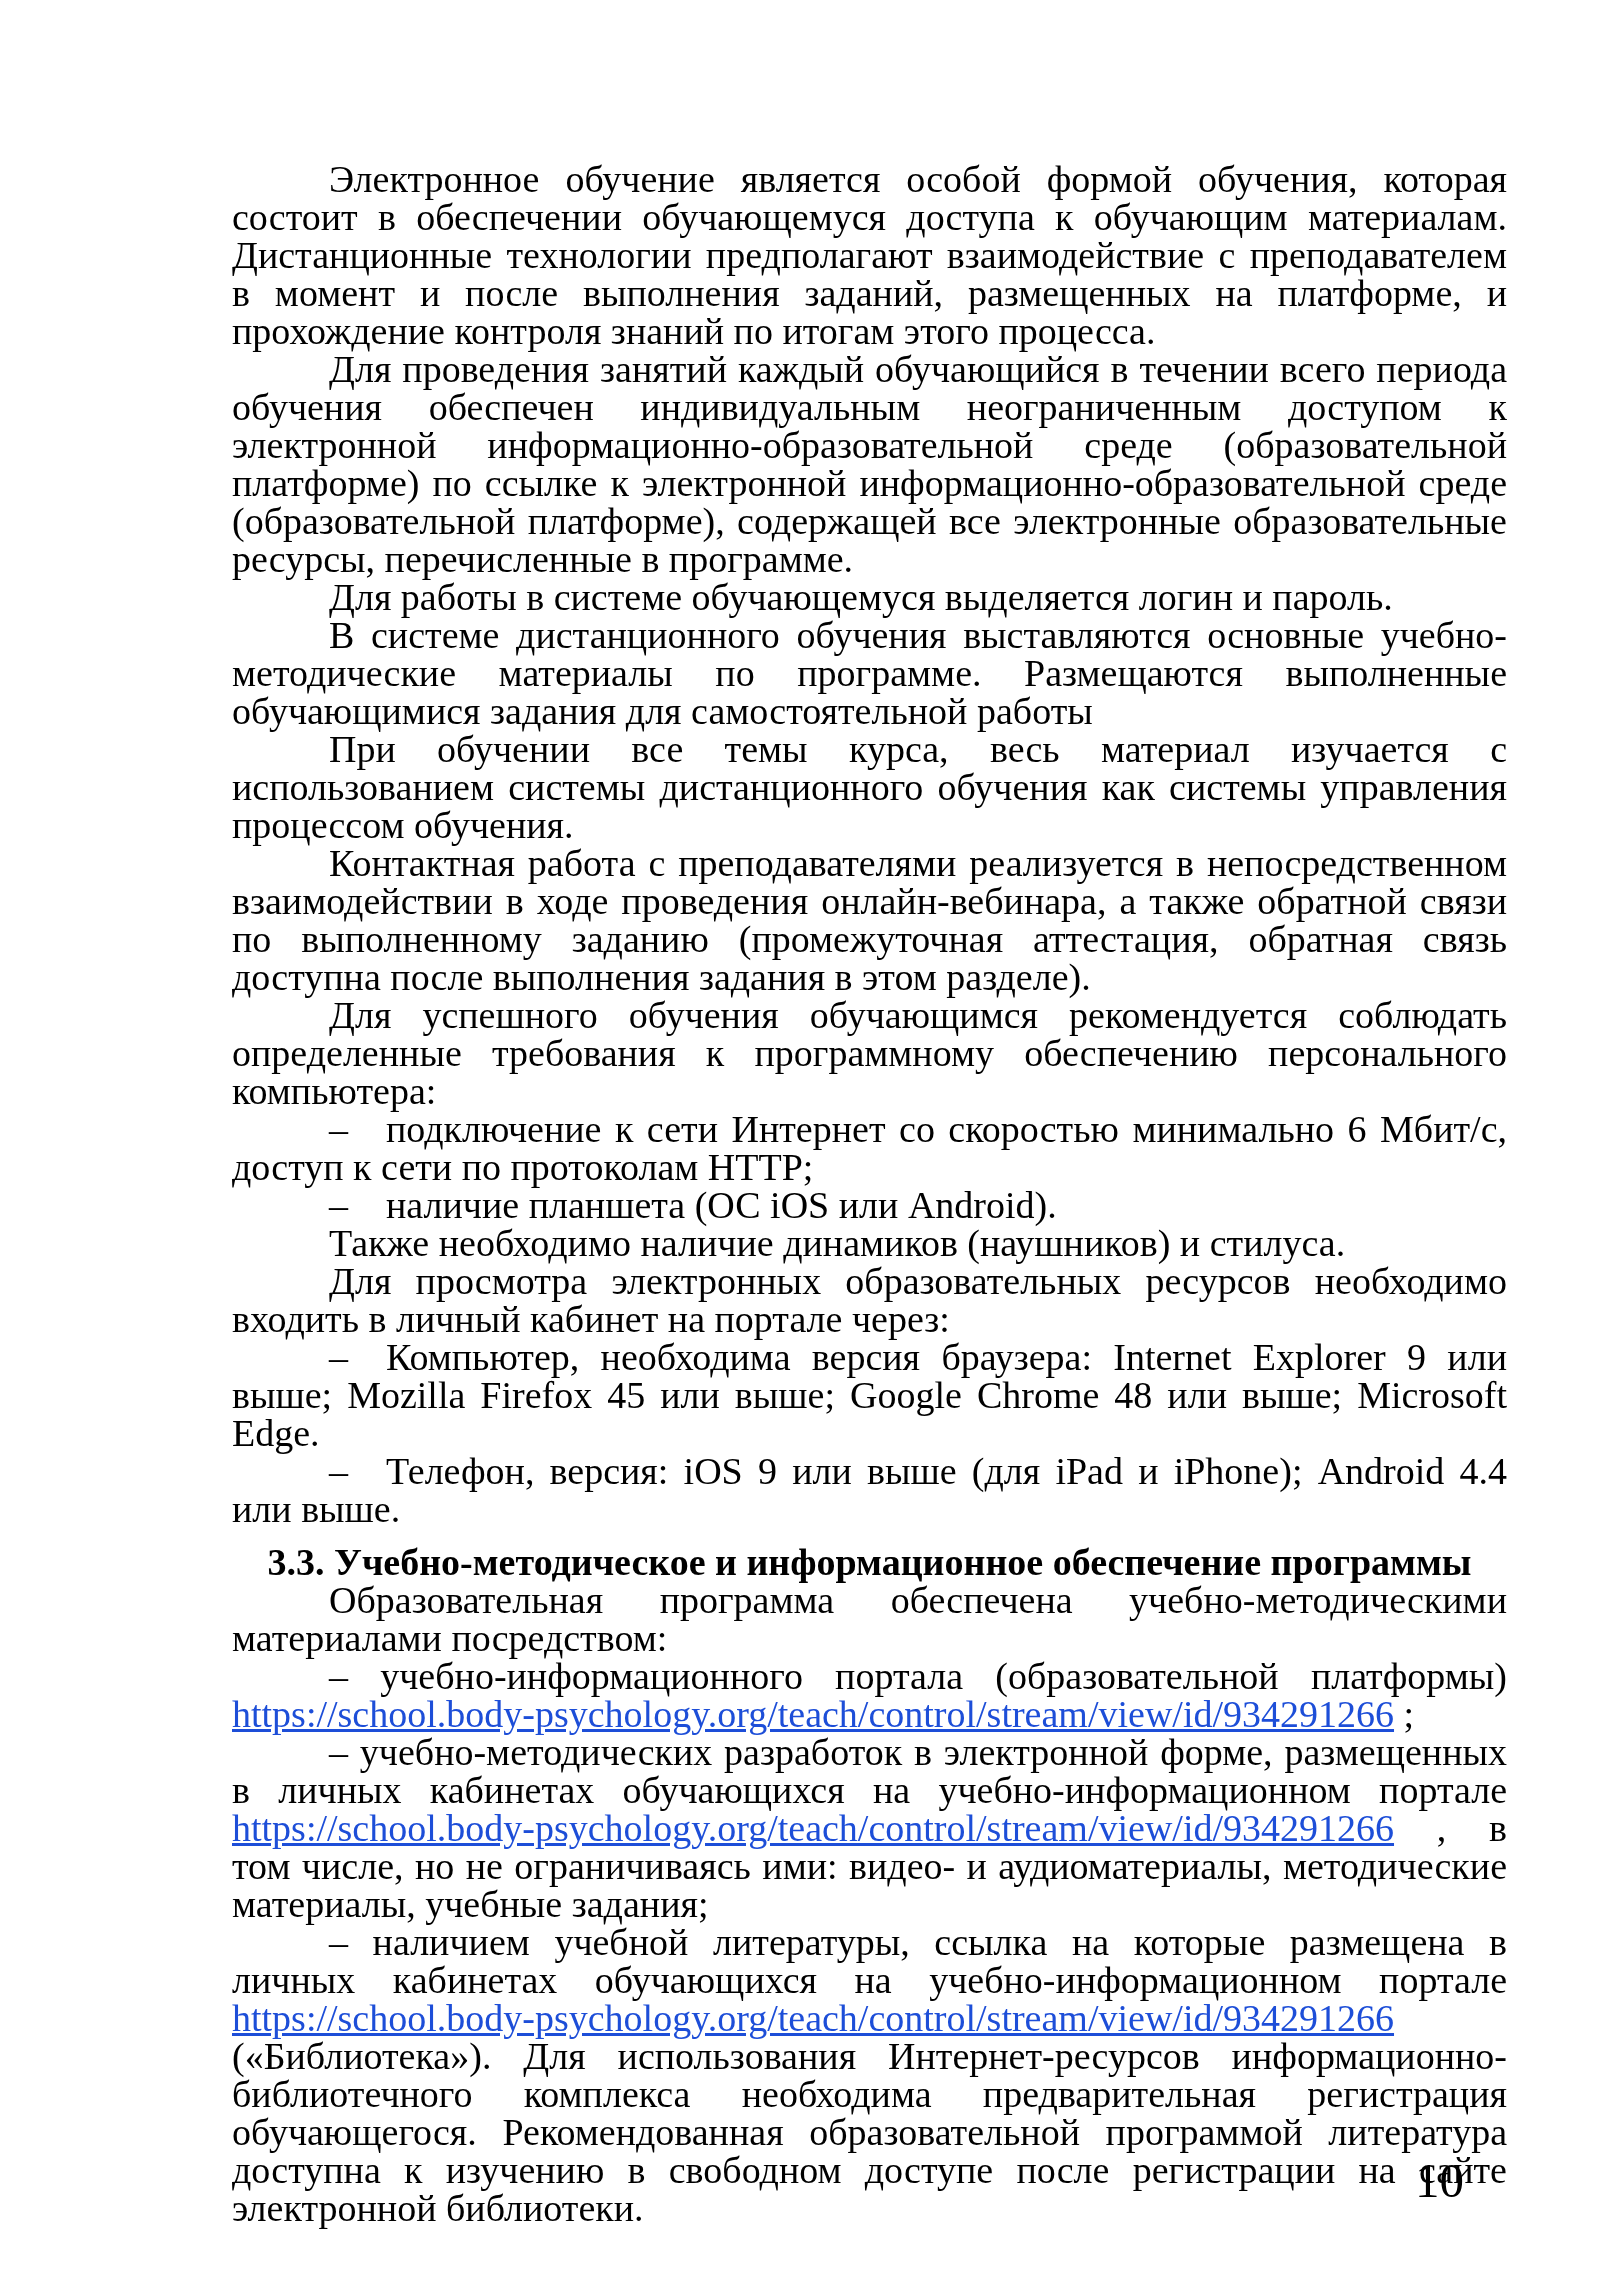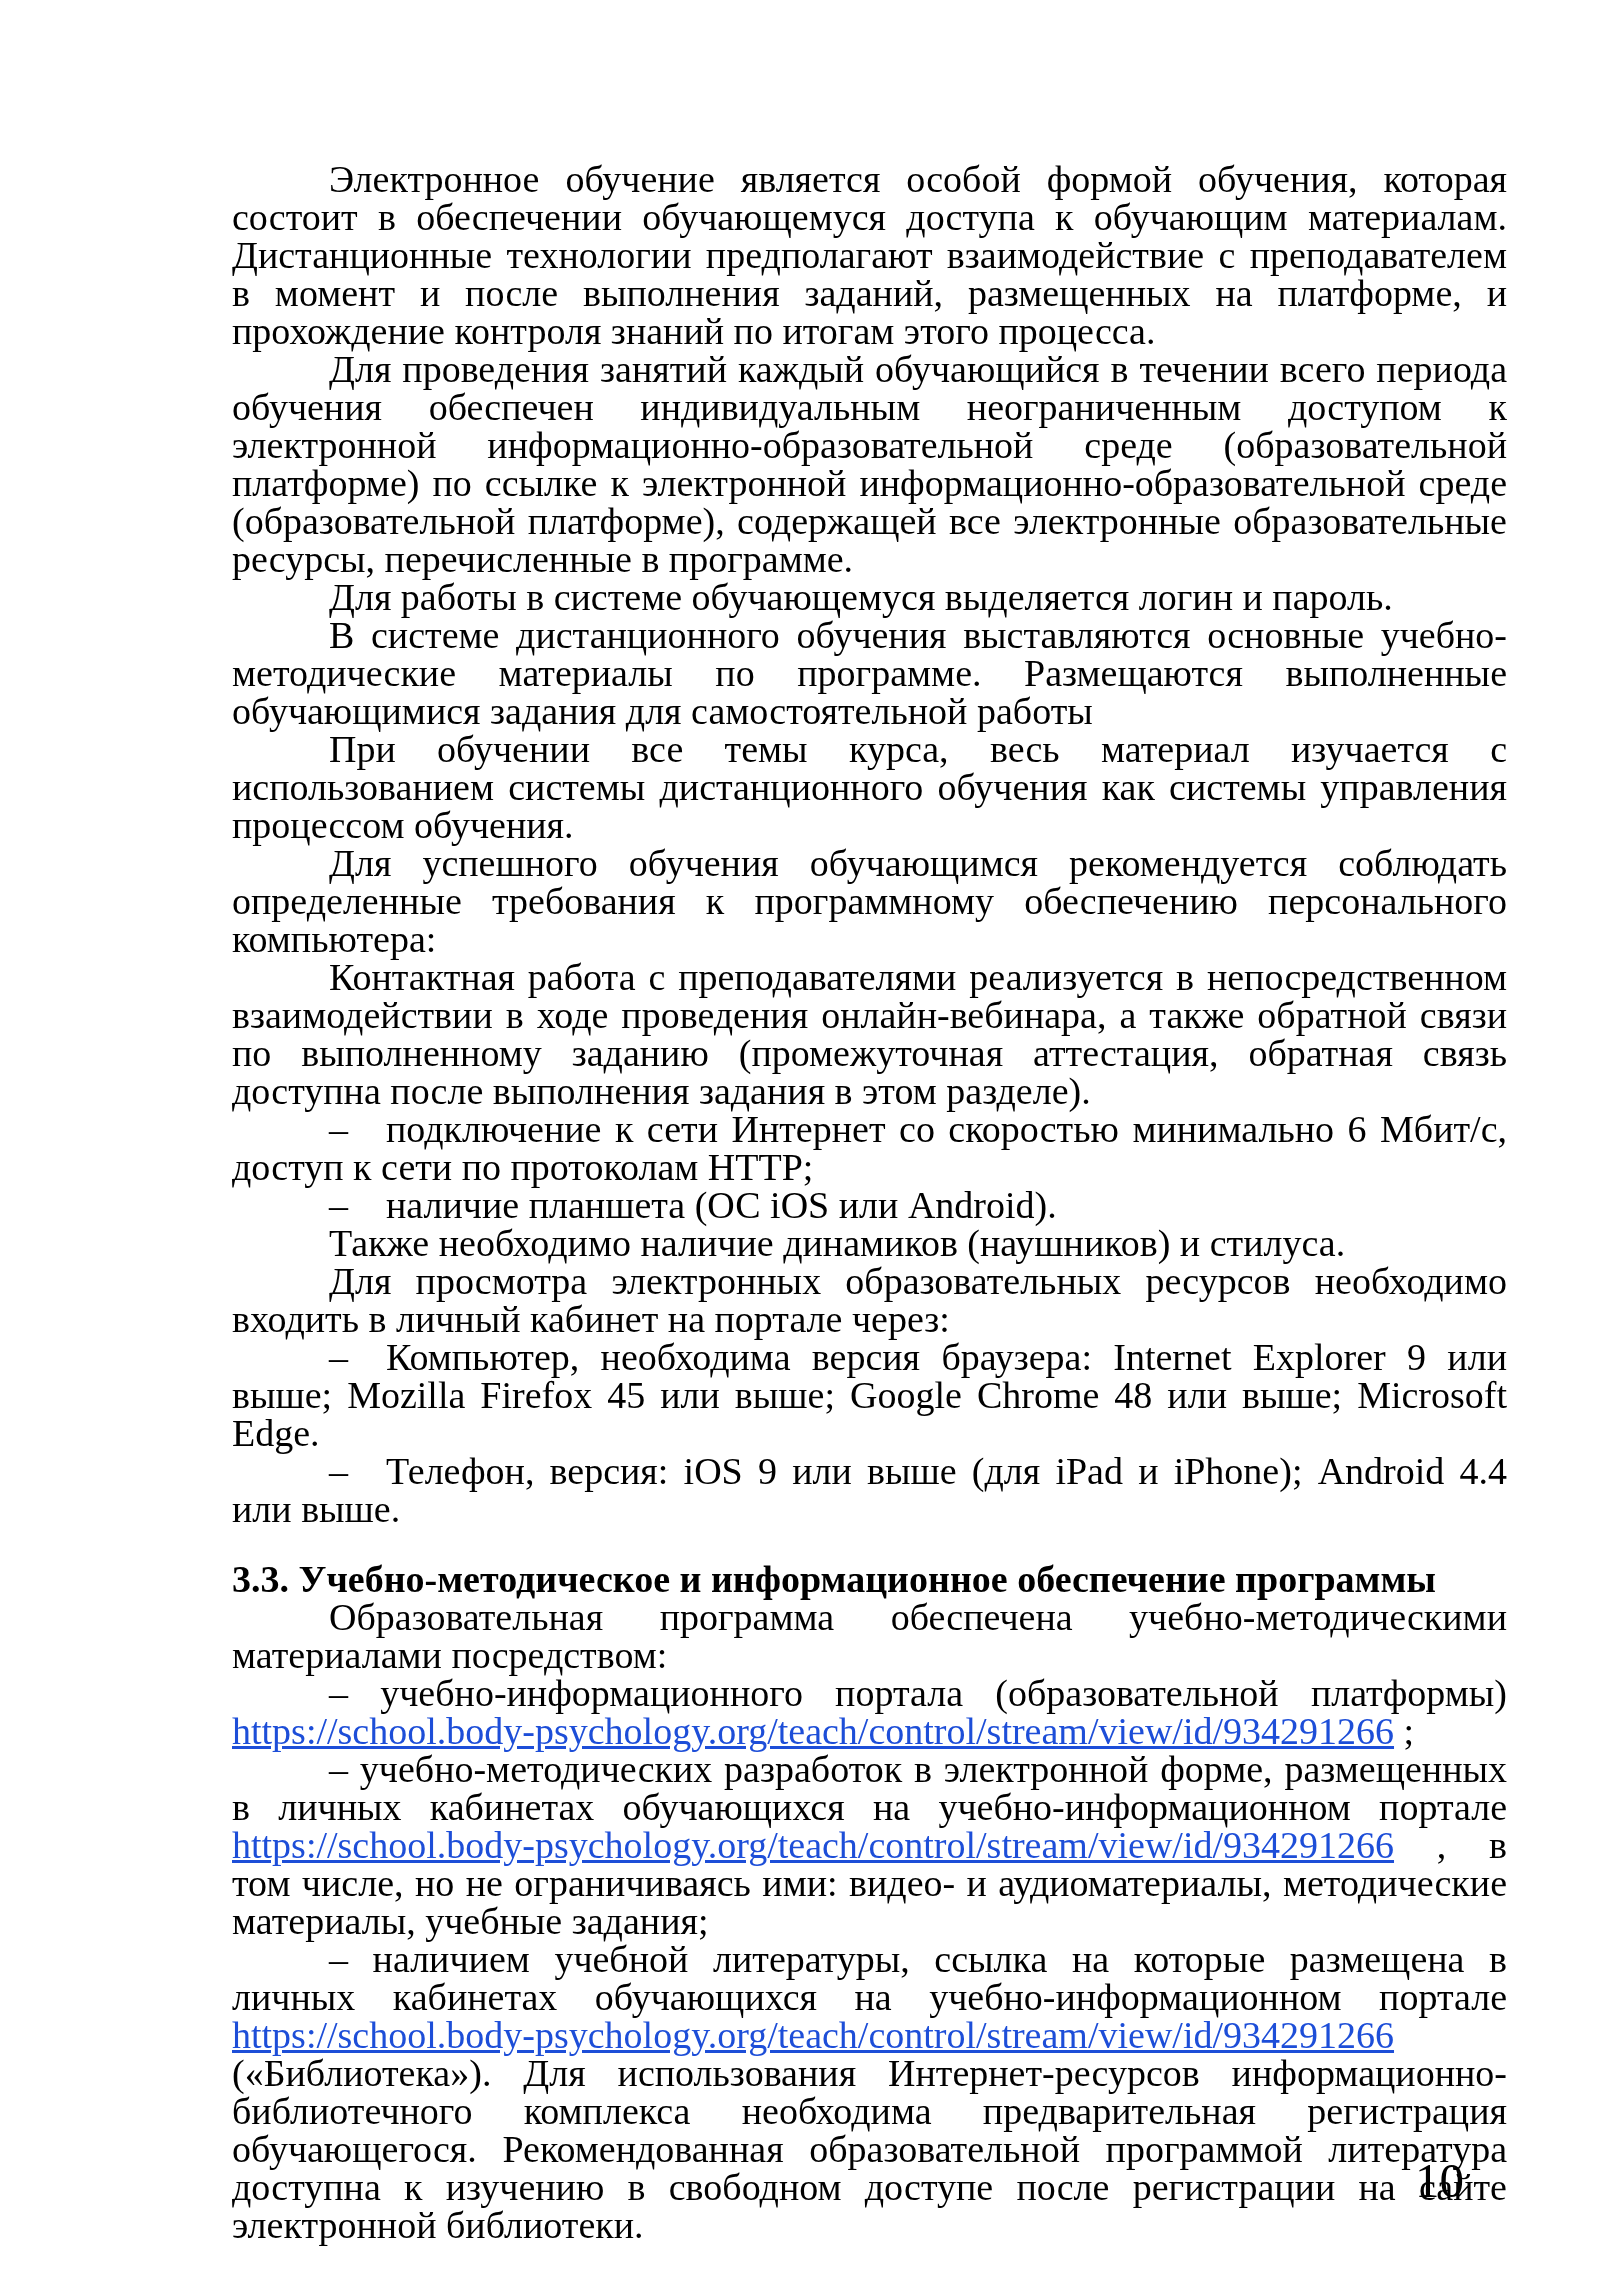--- a/index.html
+++ b/index.html
@@ -17,23 +17,23 @@
   .content {
     position: absolute;
     left: 232px; top: 160px;
     width: 1275px;
     font-size: 38px;
     line-height: 38px;
     text-align: justify;
   }
   .content p { margin: 0; text-indent: 97px; }
   .content p.heading {
-    margin-top: 32px;
+    margin-top: 15px;
     text-indent: 0;
-    text-align: left;
+    text-align: center;
     font-weight: bold;
   }
   .dash { display: inline; }
   .tab { display: inline-block; width: 38px; }
   .link { text-decoration: underline; color: #1d4ed8; cursor: pointer; }
   .footer-pagenum {
     position: absolute;
     top: 2162px;
     right: 116px;
     font-size: 49px;
@@ -44,22 +44,22 @@
 <body>
 
 <div class="page">
   <div class="content">
 
     <p>Электронное обучение является особой формой обучения, которая состоит в обеспечении обучающемуся доступа к обучающим материалам. Дистанционные технологии предполагают взаимодействие с преподавателем в момент и после выполнения заданий, размещенных на платформе, и прохождение контроля знаний по итогам этого процесса.</p>
     <p>Для проведения занятий каждый обучающийся в течении всего периода обучения обеспечен индивидуальным неограниченным доступом к электронной информационно-образовательной среде (образовательной платформе) по ссылке к электронной информационно-образовательной среде (образовательной платформе), содержащей все электронные образовательные ресурсы, перечисленные в программе.</p>
     <p>Для работы в системе обучающемуся выделяется логин и пароль.</p>
     <p>В системе дистанционного обучения выставляются основные учебно-методические материалы по программе. Размещаются выполненные обучающимися задания для самостоятельной работы</p>
     <p>При обучении все темы курса, весь материал изучается с использованием системы дистанционного обучения как системы управления процессом обучения.</p>
+    <p>Контактная работа с преподавателями реализуется в непосредственном взаимодействии в ходе проведения онлайн-вебинара, а также обратной связи по выполненному заданию (промежуточная аттестация, обратная связь доступна после выполнения задания в этом разделе).</p>
     <p>Для успешного обучения обучающимся рекомендуется соблюдать определенные требования к программному обеспечению персонального компьютера:</p>
-    <p>Контактная работа с преподавателями реализуется в непосредственном взаимодействии в ходе проведения онлайн-вебинара, а также обратной связи по выполненному заданию (промежуточная аттестация, обратная связь доступна после выполнения задания в этом разделе).</p>
 
     <p><span class="dash">–</span><span class="tab"></span><span>подключение к сети Интернет со скоростью минимально 6 Мбит/с, доступ к сети по протоколам HTTP;</span></p>
     <p><span class="dash">–</span><span class="tab"></span><span>наличие планшета (ОС iOS или Android).</span></p>
 
     <p>Также необходимо наличие динамиков (наушников) и стилуса.</p>
     <p>Для просмотра электронных образовательных ресурсов необходимо входить в личный кабинет на портале через:</p>
 
     <p><span class="dash">–</span><span class="tab"></span><span>Компьютер, необходима версия браузера: Internet Explorer 9 или выше; Mozilla Firefox 45 или выше; Google Chrome 48 или выше; Microsoft Edge.</span></p>
     <p><span class="dash">–</span><span class="tab"></span><span>Телефон, версия: iOS 9 или выше (для iPad и iPhone); Android 4.4 или выше.</span></p>
 

